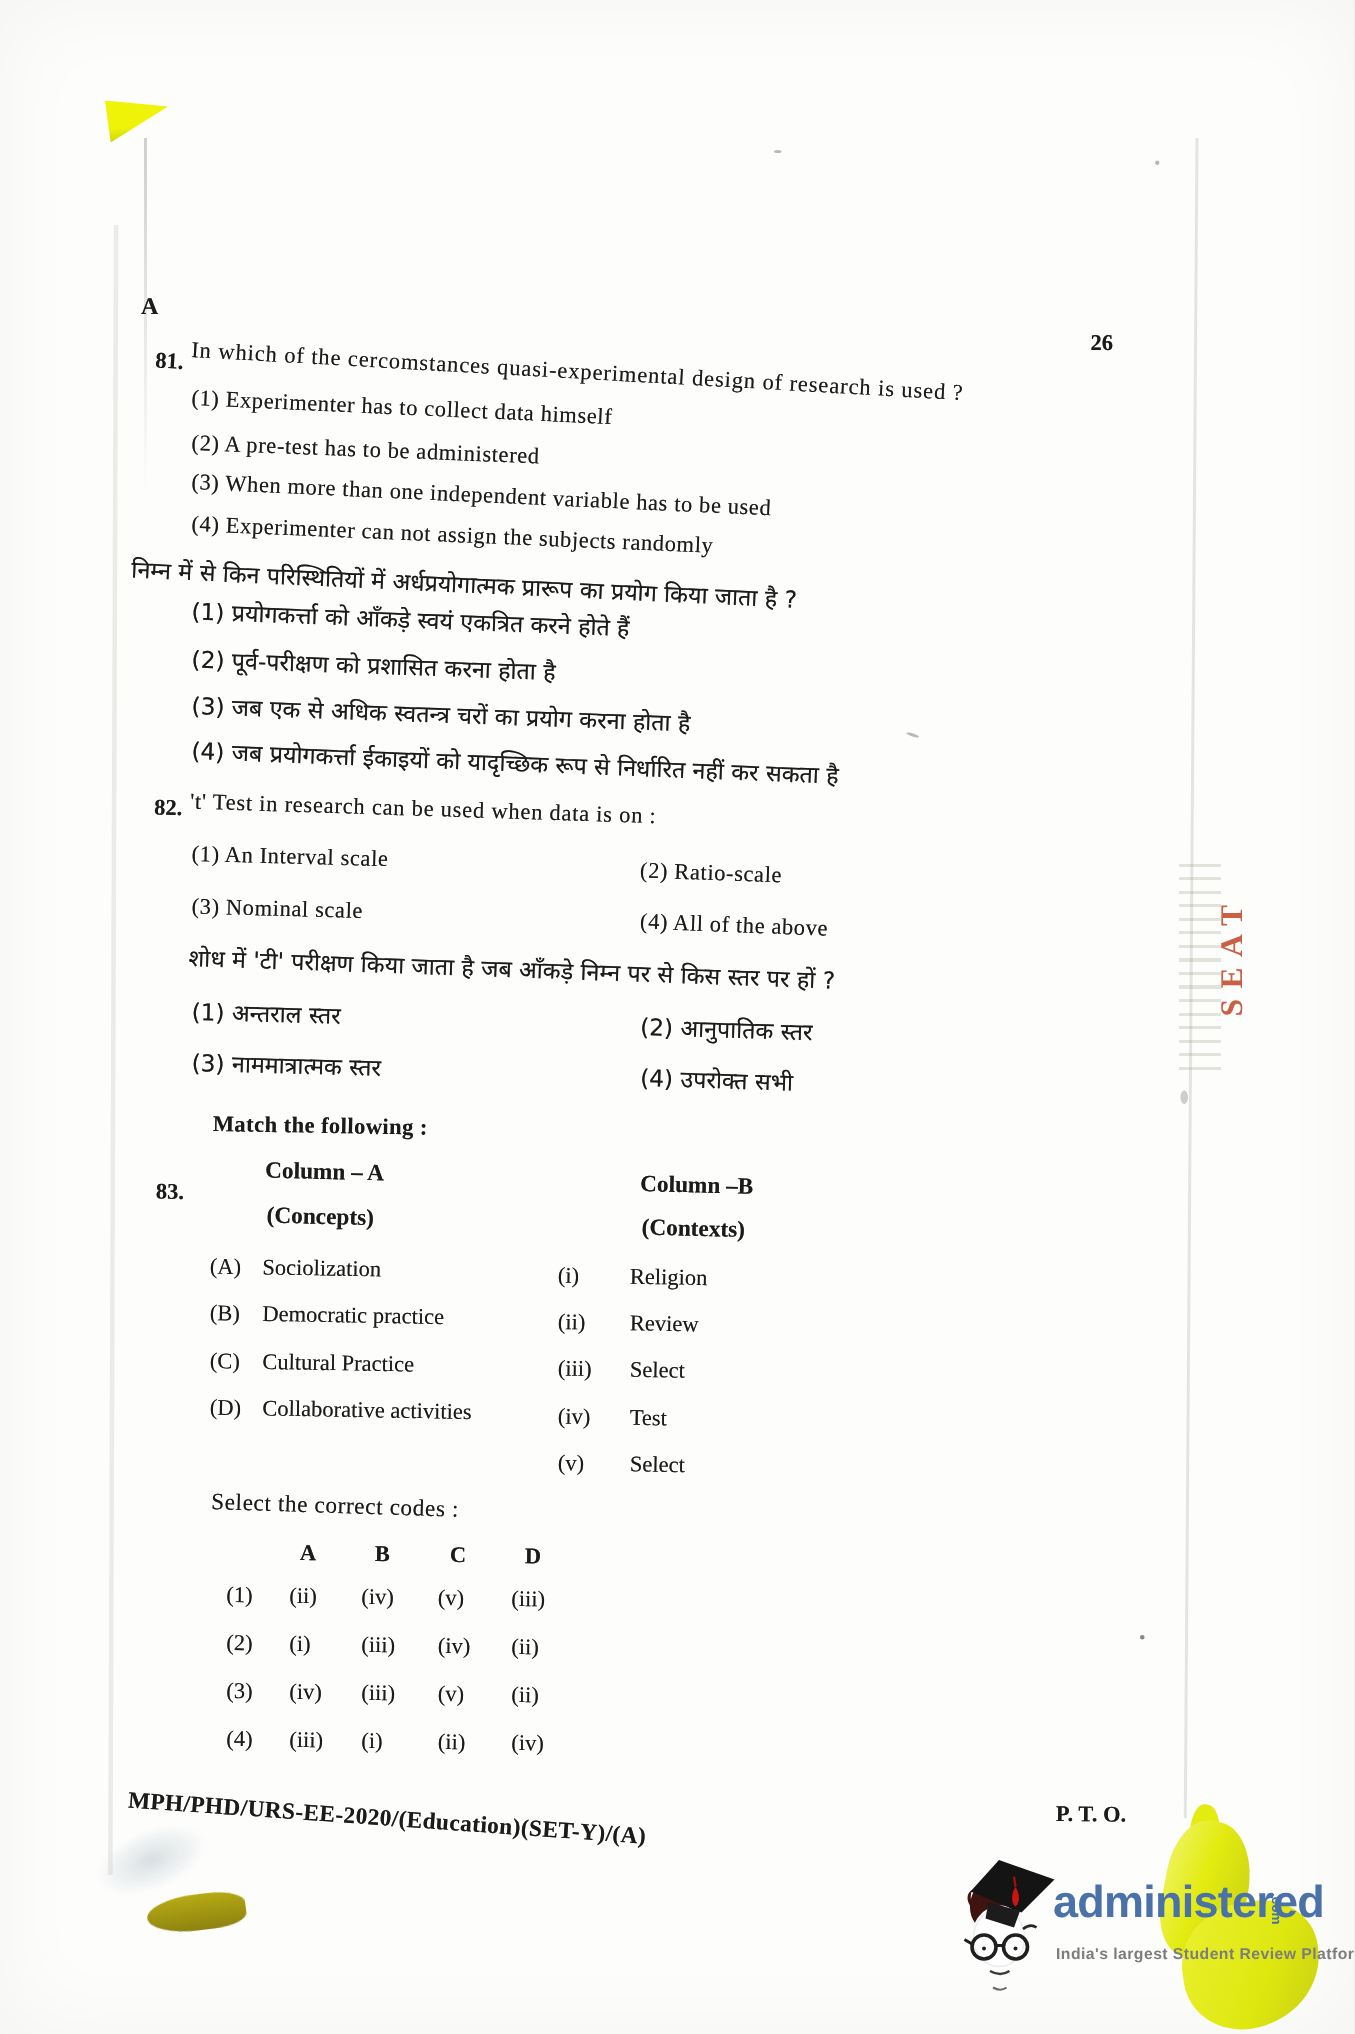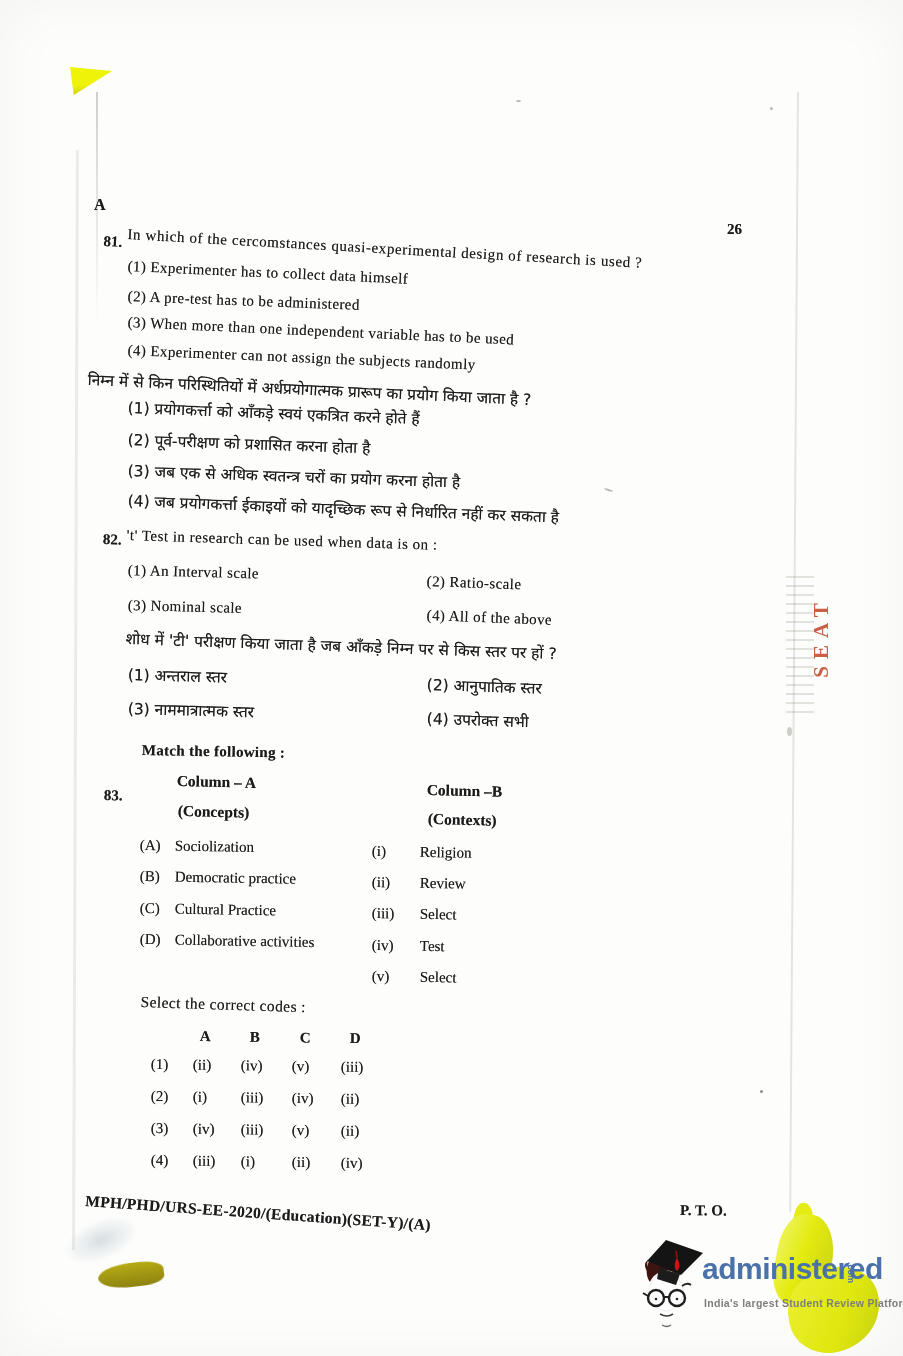--- a/index.html
+++ b/index.html
@@ -149,21 +149,21 @@
     <span class="mk" style="width:42px;">(2)</span><span class="mk" style="width:48px;">(i)</span><span class="mk" style="width:51px;">(iii)</span><span class="mk" style="width:49px;">(iv)</span><span class="mk">(ii)</span>
   </div>
   <div class="ln" style="left:151px;top:1120px;transform:rotate(.8deg);">
     <span class="mk" style="width:42px;">(3)</span><span class="mk" style="width:48px;">(iv)</span><span class="mk" style="width:51px;">(iii)</span><span class="mk" style="width:49px;">(v)</span><span class="mk">(ii)</span>
   </div>
   <div class="ln" style="left:151px;top:1152px;transform:rotate(.8deg);">
     <span class="mk" style="width:42px;">(4)</span><span class="mk" style="width:48px;">(iii)</span><span class="mk" style="width:51px;">(i)</span><span class="mk" style="width:49px;">(ii)</span><span class="mk">(iv)</span>
   </div>
 
   <div class="ln b" style="left:86px;top:1192px;transform:rotate(4deg);font-size:15.5px;letter-spacing:.3px;">MPH/PHD/URS-EE-2020/(Education)(SET-Y)/(A)</div>
-  <div class="ln b" style="left:680px;top:1202px;transform:rotate(.5deg);">P. T. O.</div>
+  <div class="ln b" style="left:704px;top:1202px;transform:rotate(.5deg);">P. T. O.</div>
 
   <svg class="mascot" width="72" height="92" viewBox="0 0 72 92">
     <ellipse cx="30" cy="54" rx="17" ry="19" fill="#ffffff" stroke="#ececec" stroke-width="1"></ellipse>
     <path d="M14,44 C8,36 10,22 20,16 C28,10 40,12 44,20 C46,28 42,34 40,36 C34,30 24,32 18,38 C15,41 14,44 14,44 Z" fill="#3d1410"></path>
     <path d="M12,34 C8,30 8,24 12,22 C10,28 12,32 14,34 Z" fill="#3d1410"></path>
     <polygon points="30,2 67,15 45,37 11,23" fill="#141414"></polygon>
     <polygon points="23,30 44,36 40,47 21,41" fill="#1c1c1c"></polygon>
     <line x1="40" y1="13" x2="41" y2="20" stroke="#9c0f0f" stroke-width="1.6"></line>
     <path d="M41,20 C44,24 44,31 41,33 C38,31 38,24 41,20 Z" fill="#cc1414"></path>
     <circle cx="20" cy="60" r="8" fill="none" stroke="#1f1f1f" stroke-width="2.4"></circle>

